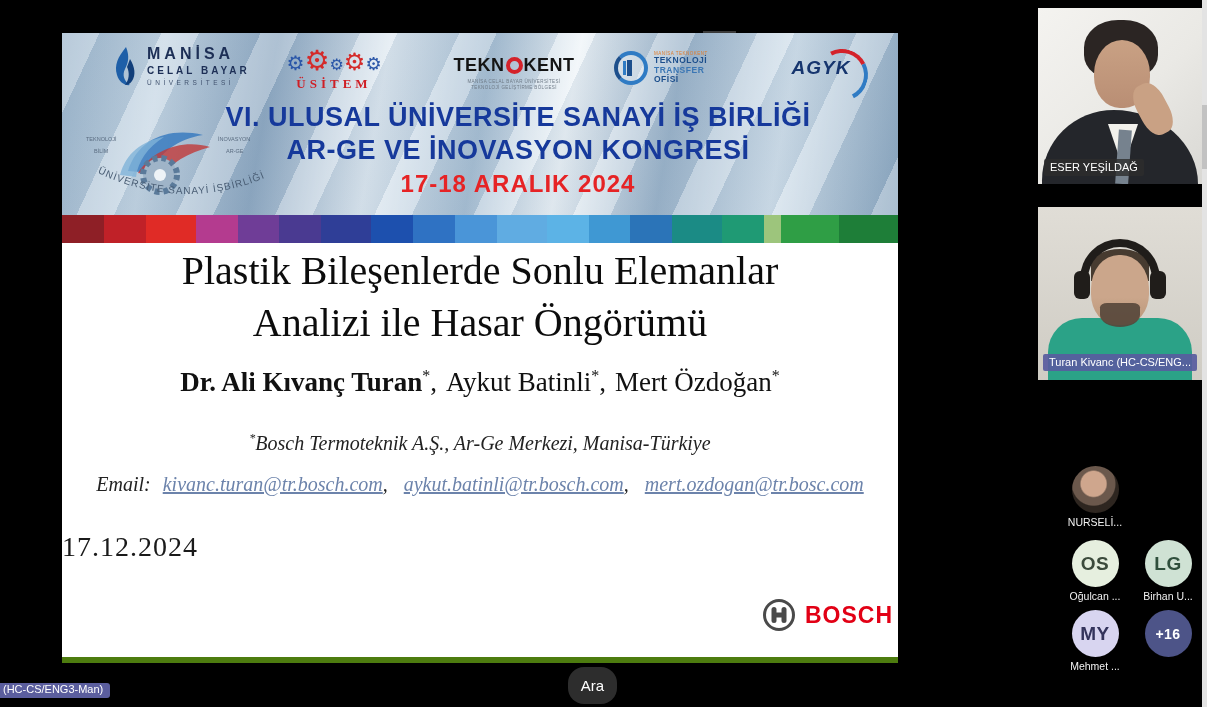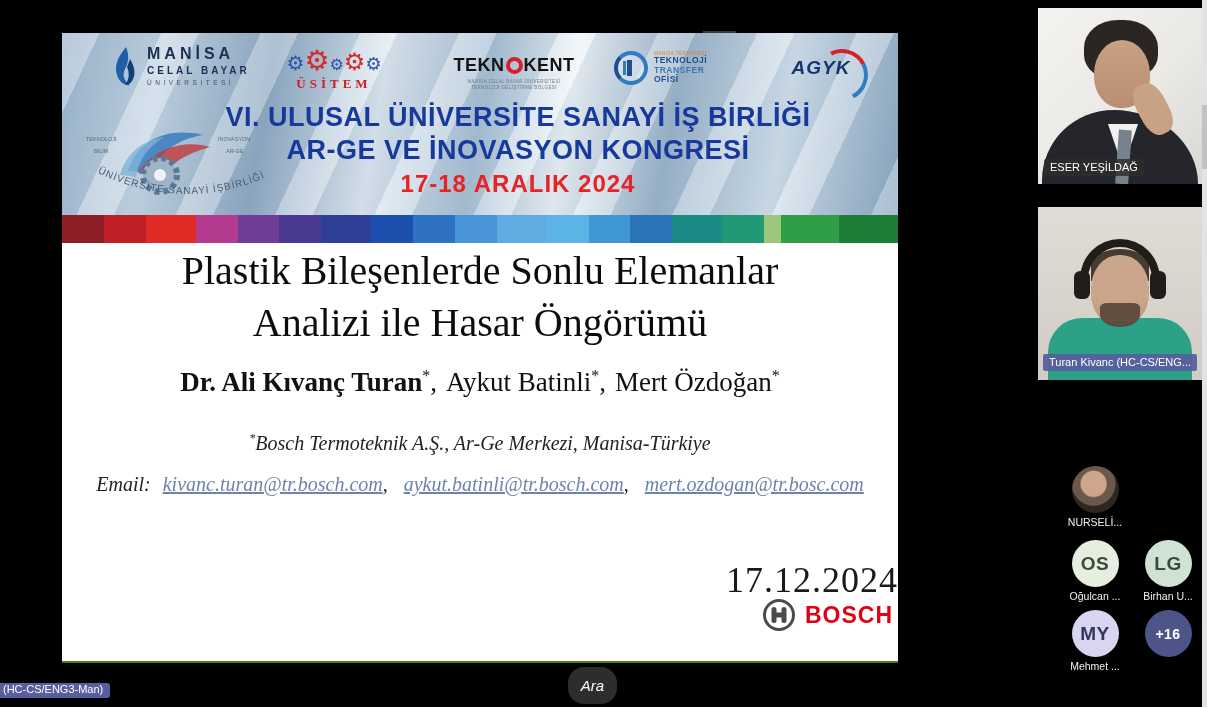--- a/index.html
+++ b/index.html
@@ -3,21 +3,21 @@
 <meta charset="utf-8">
 <style>
   html,body{margin:0;padding:0;}
   body{
     width:1207px;height:707px;background:#000;position:relative;overflow:hidden;
     font-family:"Liberation Sans",sans-serif;
   }
   
   #slide{
     position:absolute;left:62px;top:33px;width:836px;height:630px;
-    background:#fff;border-bottom:2px solid #4d7c0f;box-sizing:border-box;
+    background:#fff;border-bottom:6px solid #4d7c0f;box-sizing:border-box;
   }
   #top-notch{position:absolute;left:703px;top:31px;width:33px;height:6px;background:#3a3a3a;}
   .banner{
     position:absolute;left:0;top:0;width:836px;height:182px;overflow:hidden;
     background:linear-gradient(100deg,#9db6cc 0%,#c5d6e4 12%,#8fa9c2 25%,#dfe9f1 38%,#a9c0d4 50%,#eef4f8 60%,#9cb4ca 72%,#d3e1ec 85%,#8aa6bf 100%);
   }
   .banner::before{
     content:"";position:absolute;inset:0;
     background:repeating-linear-gradient(115deg,rgba(255,255,255,.28) 0 34px,rgba(90,120,150,.10) 34px 90px);
   }
@@ -77,22 +77,22 @@
     font-family:"Liberation Serif",serif;font-size:27px;color:#111;}
   .authors b{font-weight:bold;}
   .authors sup{font-size:16px;}
   .sep{margin-right:9px;}
   .affil{position:absolute;left:0;right:0;top:398px;text-align:center;
     font-family:"Liberation Serif",serif;font-style:italic;font-size:20px;color:#222;}
   .affil sup{font-size:12px;}
   .email-line{position:absolute;left:0;right:0;top:440px;text-align:center;
     font-family:"Liberation Serif",serif;font-style:italic;font-size:20px;color:#222;}
   .email-line a{color:#6c83ab;text-decoration:underline;margin-left:7px;}
-  .slide-date{position:absolute;left:0;right:0;top:526px;text-align:right;
-    font-family:"Liberation Serif",serif;font-size:36px;letter-spacing:1px;color:#1a1a1a;}
+  .slide-date{position:absolute;left:0;right:0;top:498px;text-align:left;
+    font-family:"Liberation Serif",serif;font-size:28px;letter-spacing:1px;color:#1a1a1a;}
   .bosch{position:absolute;left:700px;top:565px;display:flex;align-items:center;gap:9px;}
   .bosch .word{color:#e20015;font-weight:bold;font-size:23px;letter-spacing:1px;}
   
   #sidebar{position:absolute;left:1038px;top:0;width:164px;height:707px;}
   .vid{position:absolute;left:0;width:164px;overflow:hidden;}
   #vid1{top:8px;height:176px;background:linear-gradient(135deg,#f4f3f0 0%,#eae9e5 55%,#d9d8d4 100%);}
   #vid2{top:207px;height:173px;background:linear-gradient(180deg,#e0ddd6 0%,#cfccc4 100%);}
   .vid .p{position:absolute;}
   
   #vid1 .hair{left:46px;top:12px;width:74px;height:60px;background:#2b2523;border-radius:46% 46% 42% 42%;z-index:4;}
@@ -127,21 +127,21 @@
   #scrollstrip{position:absolute;left:1202px;top:0;width:5px;height:707px;background:#e3e3e3;}
   #scrollstrip .thumb{position:absolute;left:0;width:5px;top:105px;height:64px;background:#c2c2c2;}
   
   #bottom-label{
     position:absolute;left:0;top:683px;background:#5b5e9e;color:#fff;
     font-size:11px;padding:0 7px 3px 3px;border-radius:0 3px 3px 0;white-space:nowrap;
   }
   #ara-btn{
     position:absolute;left:568px;top:667px;width:49px;height:37px;
     background:#2d2d2d;border:none;border-radius:16px;color:#fff;font-size:15px;
-    font-family:"Liberation Sans",sans-serif;display:flex;align-items:center;justify-content:center;cursor:pointer;font-style:italic;
+    font-family:"Liberation Sans",sans-serif;display:flex;align-items:center;justify-content:center;cursor:pointer;
   }
 </style>
 </head>
 <body>
 
 <div id="top-notch"></div>
 
 <div id="slide">
   <div class="banner">
     <div class="mcbu">

